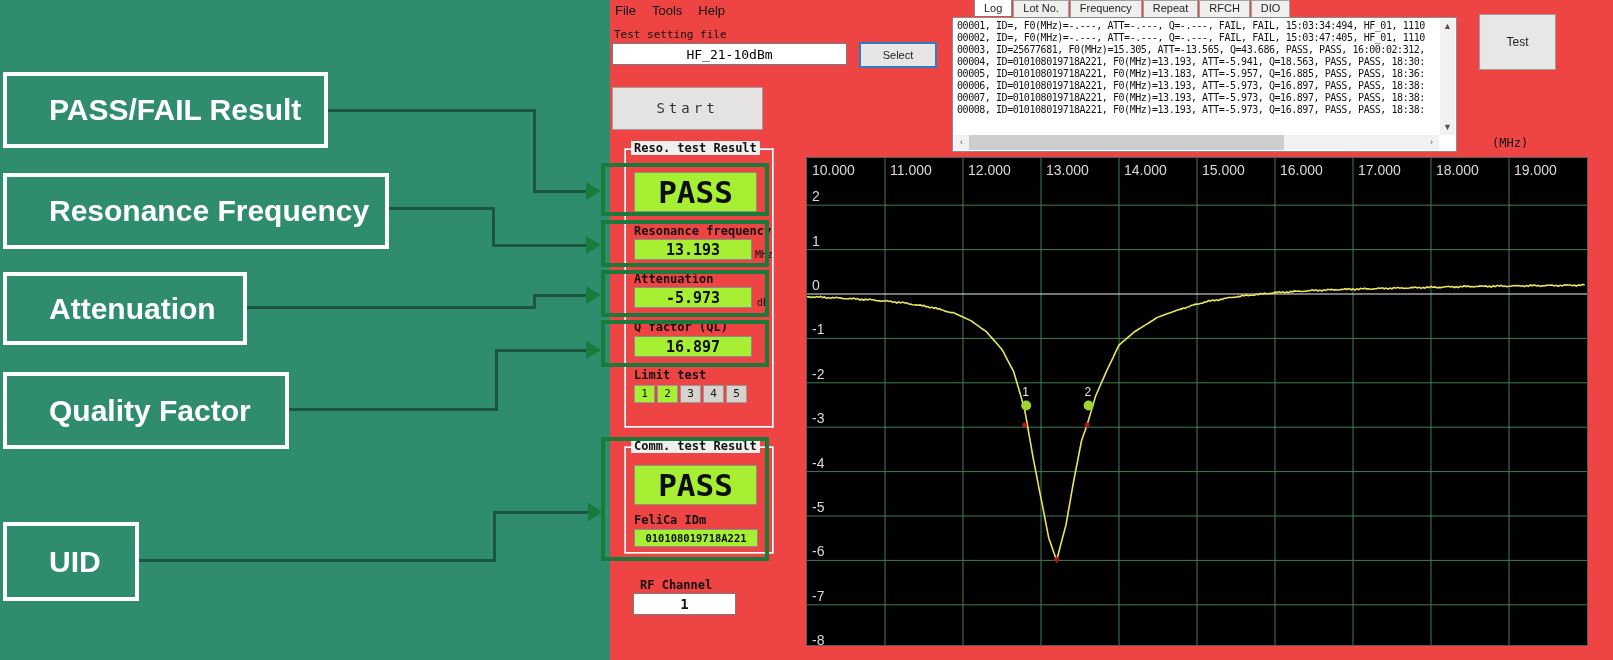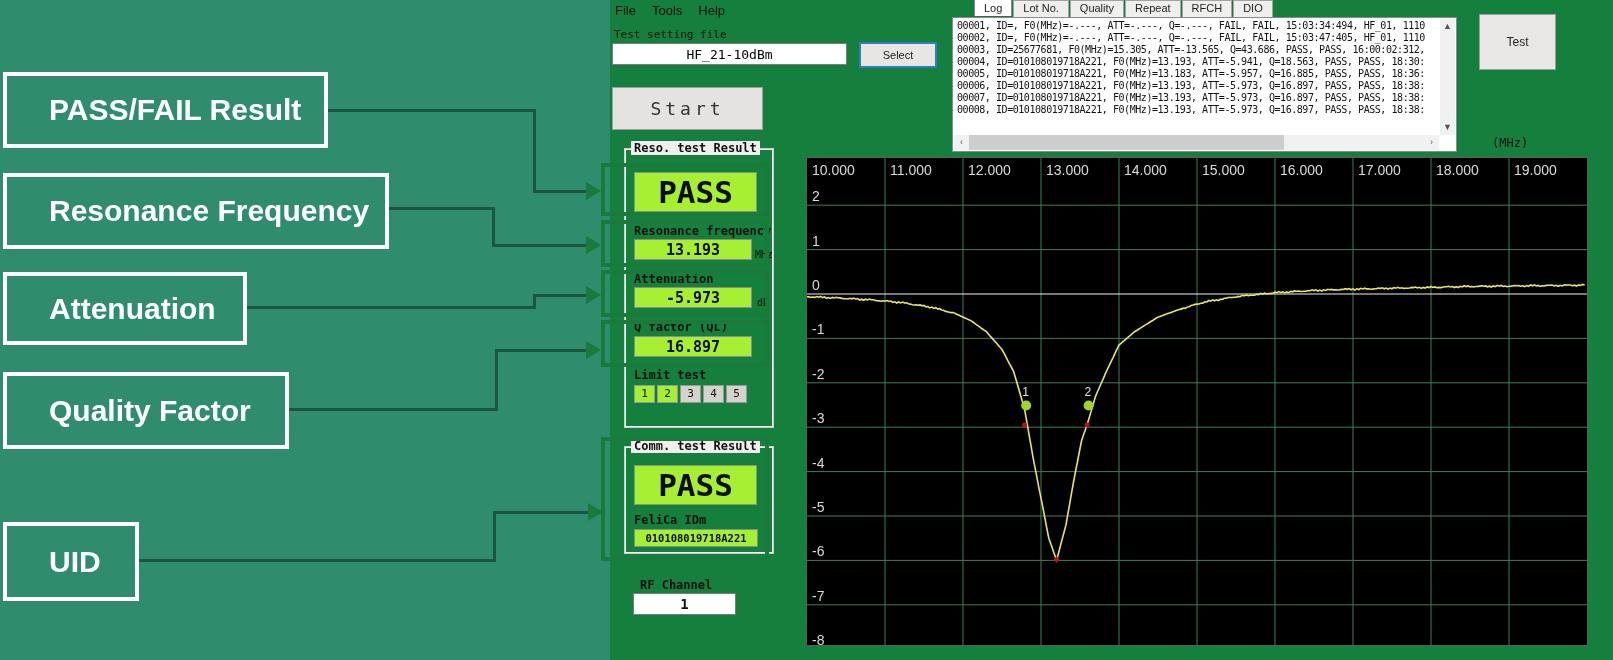--- a/index.html
+++ b/index.html
@@ -10,32 +10,32 @@
   
   #anno-panel{left:0;top:0;width:610px;height:660px;background:var(--panel-green);}
   .anno-box{border:4px solid #fff;color:#fff;font-weight:bold;font-size:30px;
     letter-spacing:0px;display:flex;align-items:center;padding-left:42px;}
   .conn{background:var(--conn-green);}
   .arrow{width:0;height:0;border-top:9px solid transparent;border-bottom:9px solid transparent;
     border-left:15px solid var(--anno-green);}
   .hl{border:4px solid var(--anno-green);background:transparent;z-index:30;pointer-events:none;}
 
   
-  #app{left:610px;top:0;width:1003px;height:660px;background:#15803d;}
+  #app{left:610px;top:0;width:1003px;height:660px;background:#ef4444;}
   #menu-bar{left:0;top:0;width:100%;height:22px;font-size:13px;color:#111;}
   .menu-item{display:inline-block;padding:3px 11px 0 5px;cursor:default;}
   .small-label{font-family:"DejaVu Sans Mono","Liberation Mono",monospace;font-size:11px;color:#111;}
   .bold-label{font-family:"DejaVu Sans Mono","Liberation Mono",monospace;font-size:12px;
     font-weight:bold;color:#111;white-space:nowrap;}
   #file-input{left:2px;top:43px;width:235px;height:22px;border:1px solid #7b7b7b;
     font-family:"DejaVu Sans Mono","Liberation Mono",monospace;font-size:13px;padding:0 4px;background:#fff;text-align:center;}
   #select-btn{left:249px;top:42px;width:78px;height:26px;background:#e7e6e4;
     border:2px solid #2e7cc3;font-size:11px;text-align:center;line-height:22px;color:#222;}
   #start-btn{left:2px;top:87px;width:151px;height:43px;background:#e4e3e1;border:1px solid #9f9f9f;
-    font-family:"DejaVu Sans Mono","Liberation Mono",monospace;font-size:18px;letter-spacing:4px;
+    font-family:"DejaVu Sans Mono","Liberation Mono",monospace;font-size:14px;letter-spacing:4px;
     text-align:center;line-height:41px;color:#333;}
   .group-box{border:1px solid #cdcdcd;box-shadow:inset 0 0 0 1px #fbfbfb;}
   .group-legend{position:absolute;left:6px;top:-8px;background:#f0efed;padding:0 3px;
     font-family:"DejaVu Sans Mono","Liberation Mono",monospace;font-size:12px;font-weight:bold;color:#111;white-space:nowrap;}
   .pass-box{background:var(--result-green);border:1px solid #8a9573;color:#0d0d0d;
     font-family:"DejaVu Sans Mono","Liberation Mono",monospace;font-weight:bold;font-size:31px;
     display:flex;align-items:center;justify-content:center;}
   .val-box{background:var(--result-green);border:1px solid #8b8b8b;color:#0d0d0d;
     font-family:"DejaVu Sans Mono","Liberation Mono",monospace;font-weight:bold;font-size:15px;
     display:flex;align-items:center;justify-content:center;}
@@ -116,21 +116,21 @@
       </div>
       <div id="hsb" class="sb">
         <div class="sb-btn" style="left:0;top:0;">‹</div>
         <div id="hsb-thumb"></div>
         <div class="sb-btn" style="right:0;top:0;">›</div>
       </div>
     </div>
     <div id="log-tabs">
         <div class="tab active">Log</div>
         <div class="tab">Lot No.</div>
-        <div class="tab">Quality</div>
+        <div class="tab">Frequency</div>
         <div class="tab">Repeat</div>
         <div class="tab">RFCH</div>
         <div class="tab">DIO</div>
       </div>
   </div>
 
   <div id="close-btn" class="abs">Test</div>
   <div id="mhz-label" class="abs">(MHz)</div>
 
   <div id="chart" class="abs"><svg width="780" height="487">

